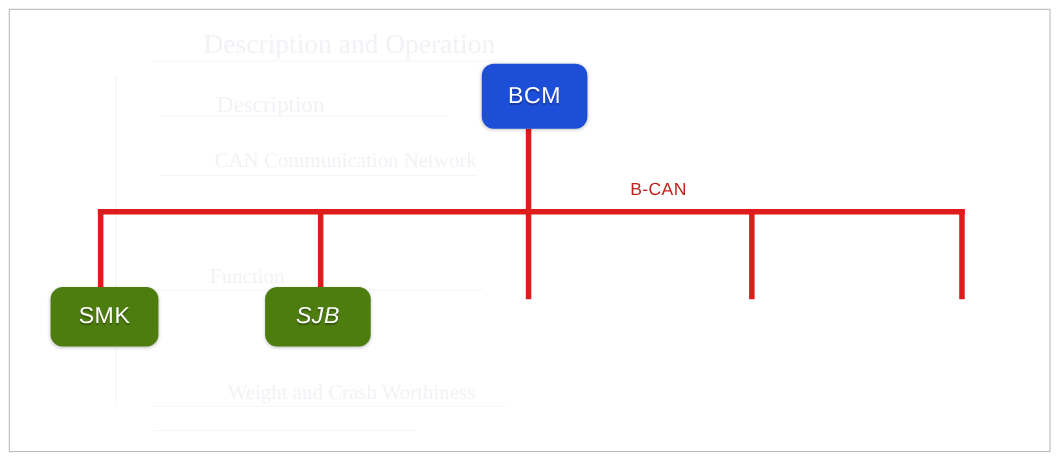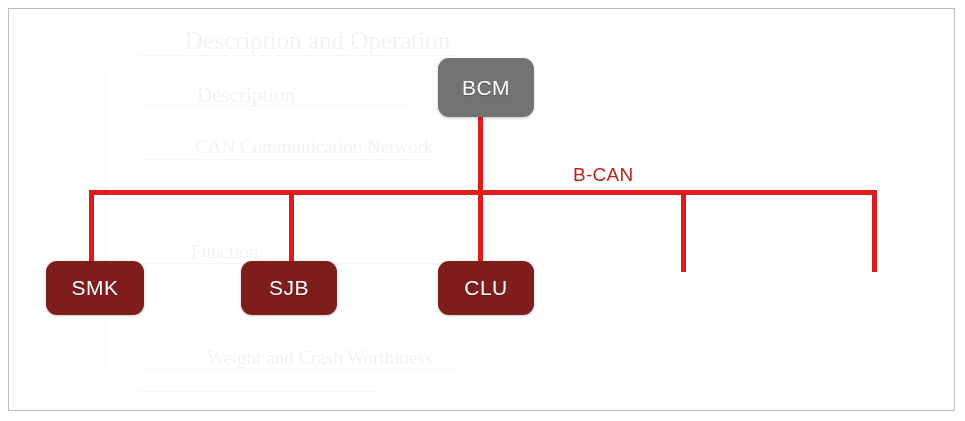--- a/index.html
+++ b/index.html
@@ -56,31 +56,31 @@
     border-radius: 11px;
     display: flex;
     align-items: center;
     justify-content: center;
     color: #ffffff;
     font-size: 21px;
     letter-spacing: 0.5px;
     text-shadow: 0 1px 1px rgba(0,0,0,0.30);
   }
   .node.master {
-    background: #737373;
+    background: #1d4ed8;
     box-shadow: 0 1px 3px rgba(0,0,0,0.22);
   }
   .node.slave {
-    background: #7f1d1d;
+    background: #4d7c0f;
     box-shadow: 0 1px 3px rgba(0,0,0,0.22);
   }
   .bus-label {
     position: absolute;
     color: #c0231c;
-    font-size: 19px;
+    font-size: 16px;
     white-space: nowrap;
     letter-spacing: 0.3px;
   }
 </style>
 </head>
 <body>
 
 <div id="canvas">
 
   <div id="frame">
@@ -119,24 +119,21 @@
     <div class="bus-label" style="left:564px; top:155px;">B-CAN</div>
 
     <div class="node master" style="left:429px; top:49px; width:96px; height:59px;">
       <span>BCM</span>
     </div>
 
     <div class="node slave" style="left:37px; top:252px; width:98px; height:54px;">
       <span>SMK</span>
     </div>
 
-    <div class="node slave" style="left:232px; top:252px; width:96px; height:54px;">
+    <div class="node slave" style="left:232px; top:252px; width:96px; height:54px;font-style:italic;">
       <span>SJB</span>
     </div>
 
-    <div class="node slave" style="left:429px; top:252px; width:96px; height:54px;">
-      <span>CLU</span>
-    </div>
 
 
 
   </div>
 </div>
 
 </body></html>

